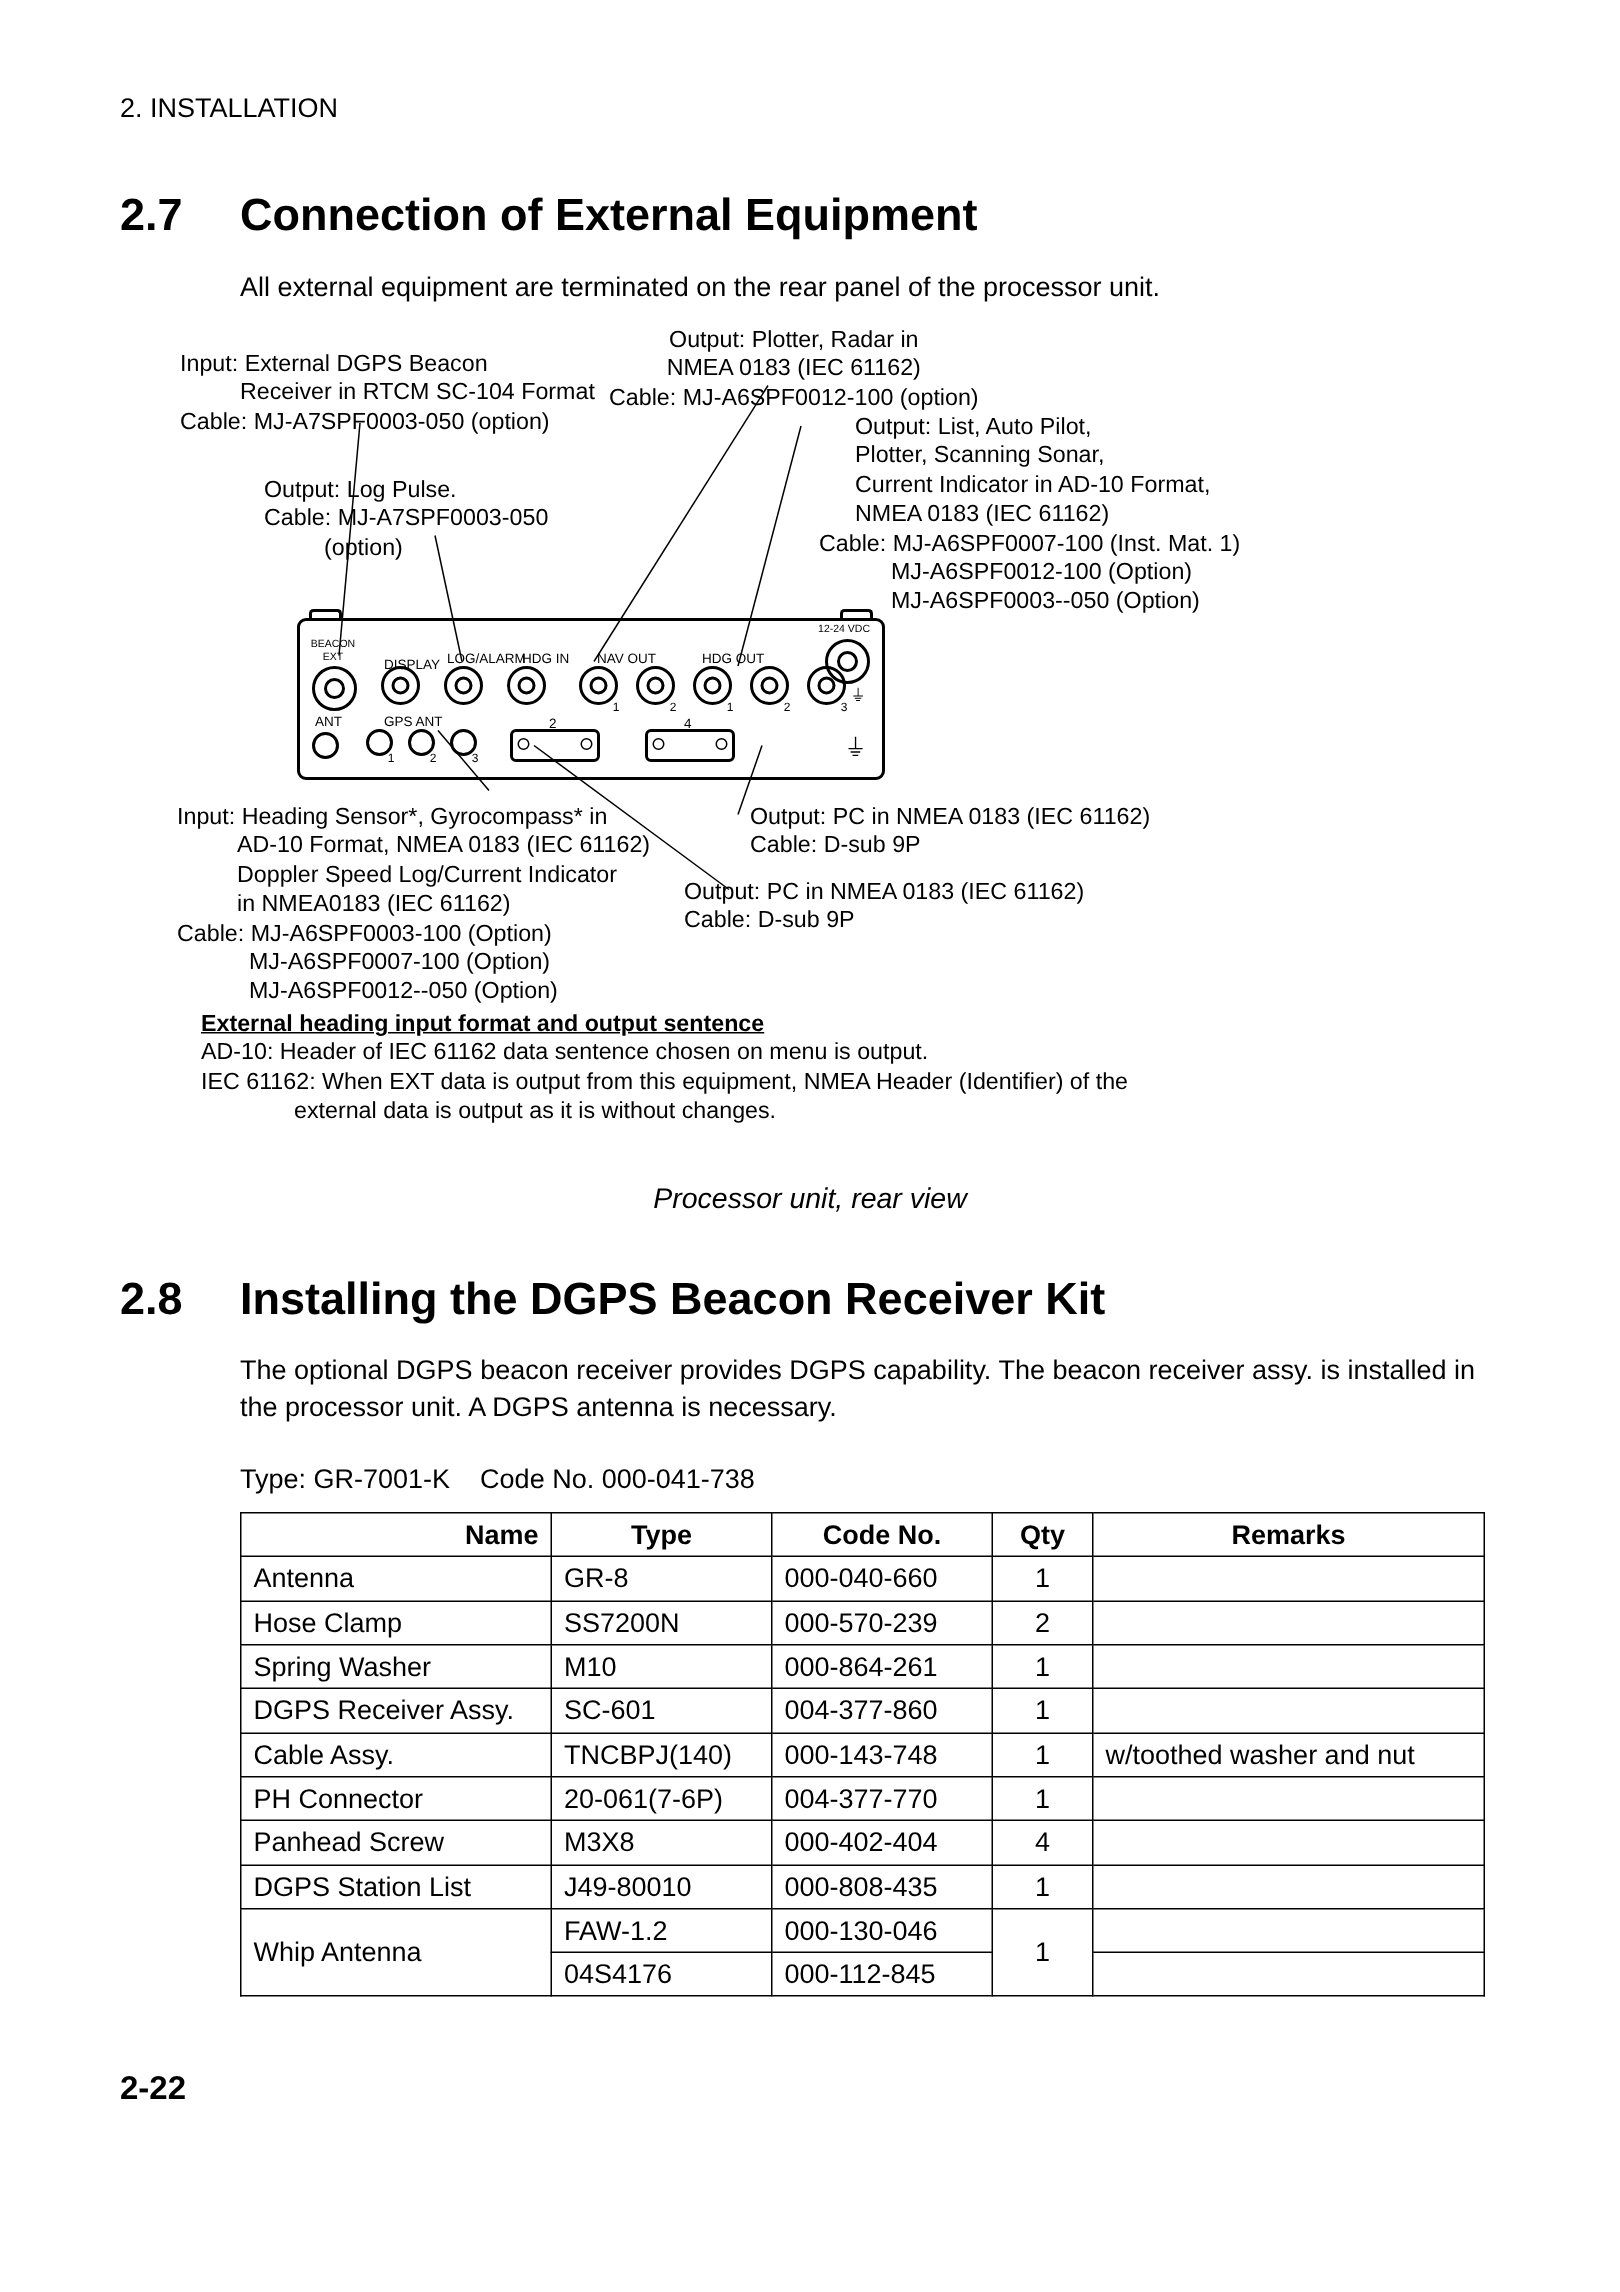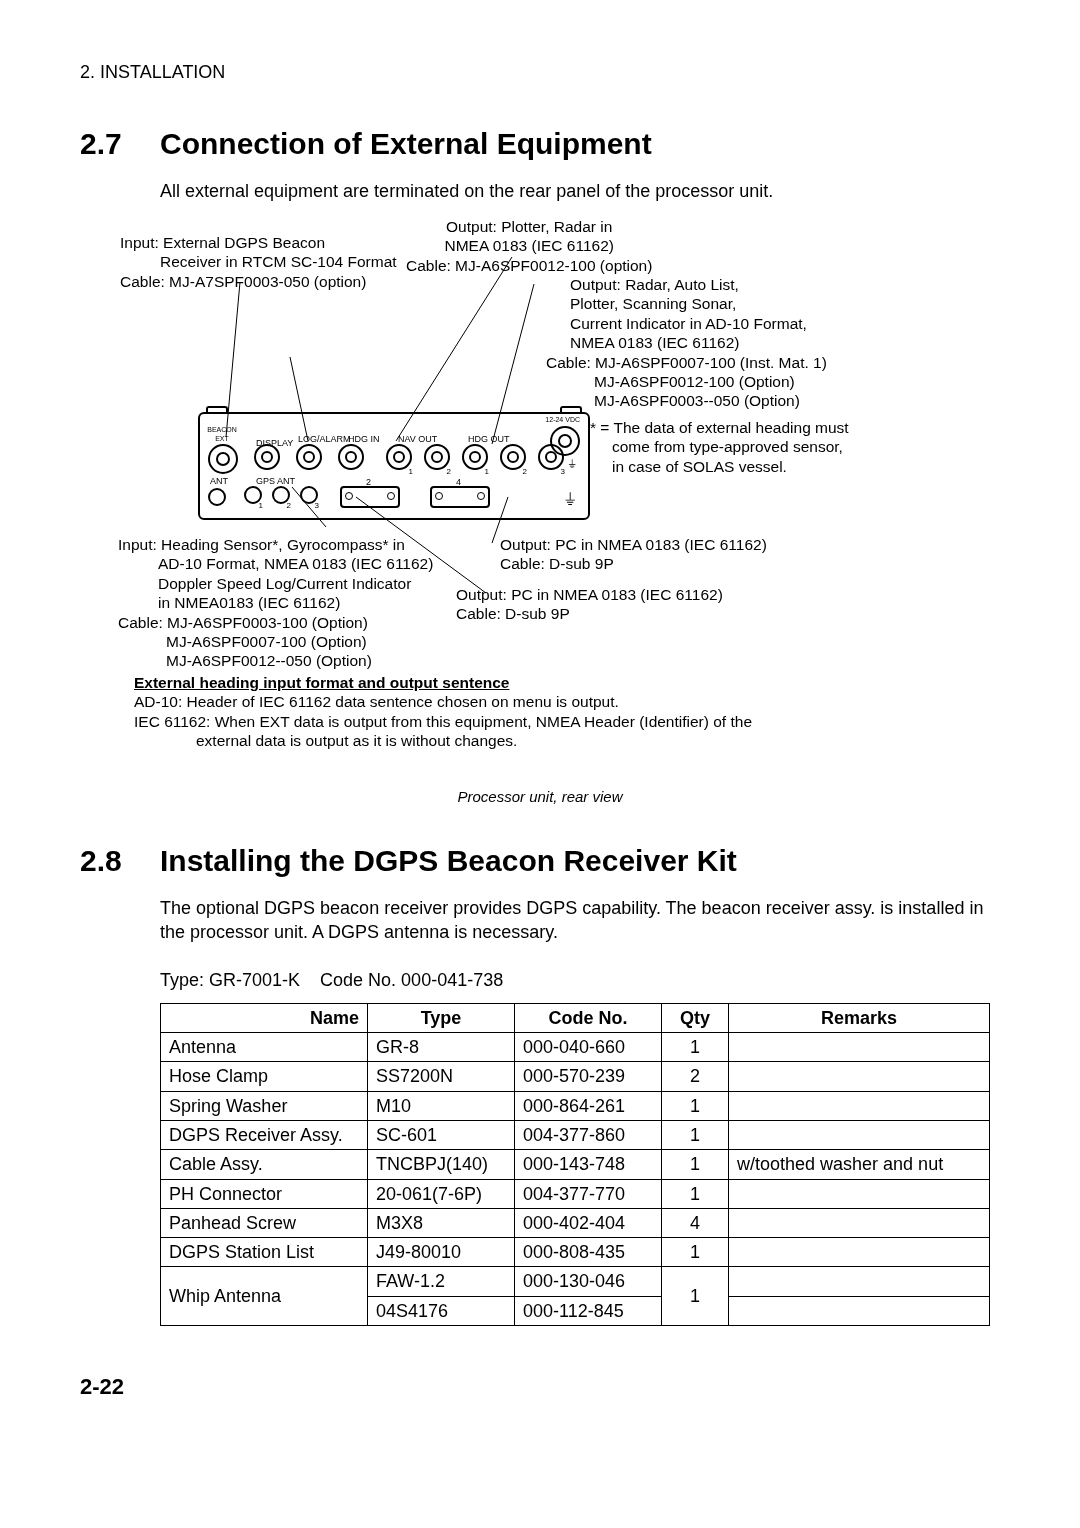--- a/index.html
+++ b/index.html
@@ -52,21 +52,21 @@
     position:relative;
   }
   .dsub:before, .dsub:after {
     content:""; position:absolute; width:6px; height:6px; border:1.5px solid #000;
     border-radius:50%; top:4px;
   }
   .dsub:before { left:3px; }
   .dsub:after  { right:3px; }
   .label { position:absolute; font-size:9px; text-align:center; }
   .tab { position:absolute; width:18px; height:6px; border:2px solid #000; border-bottom:none; border-radius:3px 3px 0 0; }
-  .caption { font-style: italic; text-align:center; margin: 4px 0 34px 0; font-size:15px; }
+  .caption { font-style: italic; text-align:center; margin: 4px 0 34px 0; font-size:19px; }
   .boldline { font-weight:bold; text-decoration: underline; font-size:15.5px; }
   .kit-info { margin-left: 80px; margin-top: 24px; margin-bottom: 10px; }
   table.kit {
     border-collapse: collapse;
     margin-left: 80px;
     width: 830px;
     font-size: 18px;
   }
   table.kit th, table.kit td {
     border: 1px solid #000;
@@ -109,35 +109,35 @@
     <div>Cable: MJ-A7SPF0003-050 (option)</div>
   </div>
 
   <div class="blk" style="left:326px; top:0px;">
     <div style="text-align:center">Output: Plotter, Radar in</div>
     <div style="text-align:center">NMEA 0183 (IEC 61162)</div>
     <div>Cable: MJ-A6SPF0012-100 (option)</div>
   </div>
 
   <div class="blk" style="left:490px; top:58px;">
-    <div>Output: Radar, Auto List,</div>
+    <div>Output: List, Auto Pilot,</div>
     <div>Plotter, Scanning Sonar,</div>
     <div>Current Indicator in AD-10 Format,</div>
     <div>NMEA 0183 (IEC 61162)</div>
     <div style="margin-left:-24px">Cable: MJ-A6SPF0007-100 (Inst. Mat. 1)</div>
     <div style="margin-left:24px">MJ-A6SPF0012-100 (Option)</div>
     <div style="margin-left:24px">MJ-A6SPF0003--050 (Option)</div>
   </div>
 
-
-  <div class="blk" style="left:510px; top:201px;">
-    <div>* = The data of external heading must</div>
-    <div style="margin-left:22px">come from type-approved sensor,</div>
-    <div style="margin-left:22px">in case of SOLAS vessel.</div>
-  </div>
+  <div class="blk" style="left:96px; top:100px;">
+    <div>Output: Log Pulse.</div>
+    <div>Cable: MJ-A7SPF0003-050</div>
+    <div style="margin-left:40px">(option)</div>
+  </div>
+
 
   <div class="processor" style="left:118px; top:195px; width:388px; height:104px;">
     <div class="tab" style="left:6px; top:-8px;"></div>
     <div class="tab" style="right:6px; top:-8px;"></div>
 
     <span class="label" style="right:8px; top:2px; font-size:7px;">12-24 VDC</span>
     <span class="label" style="left:4px; top:12px; width:36px; font-size:7px;">BEACON<br>EXT</span>
     <span class="label" style="left:56px; top:24px;">DISPLAY</span>
     <span class="label" style="left:98px; top:20px;">LOG/ALARM</span>
     <span class="label" style="left:148px; top:20px;">HDG IN</span>

